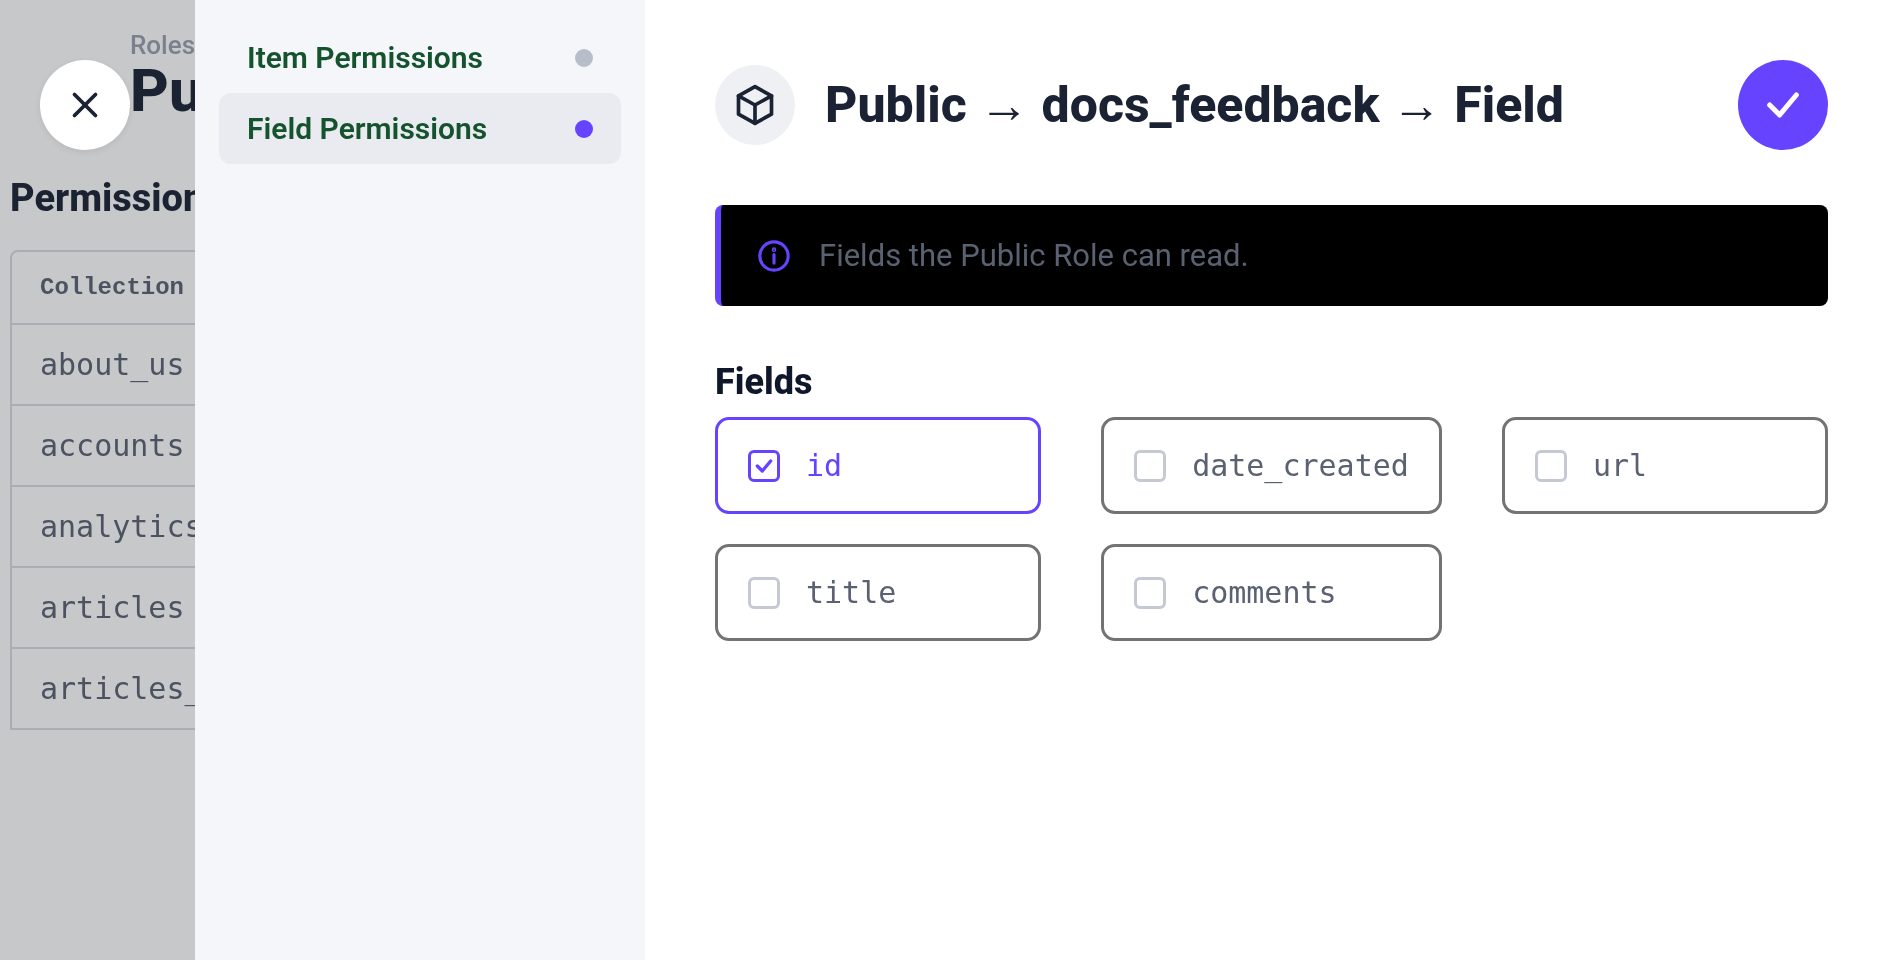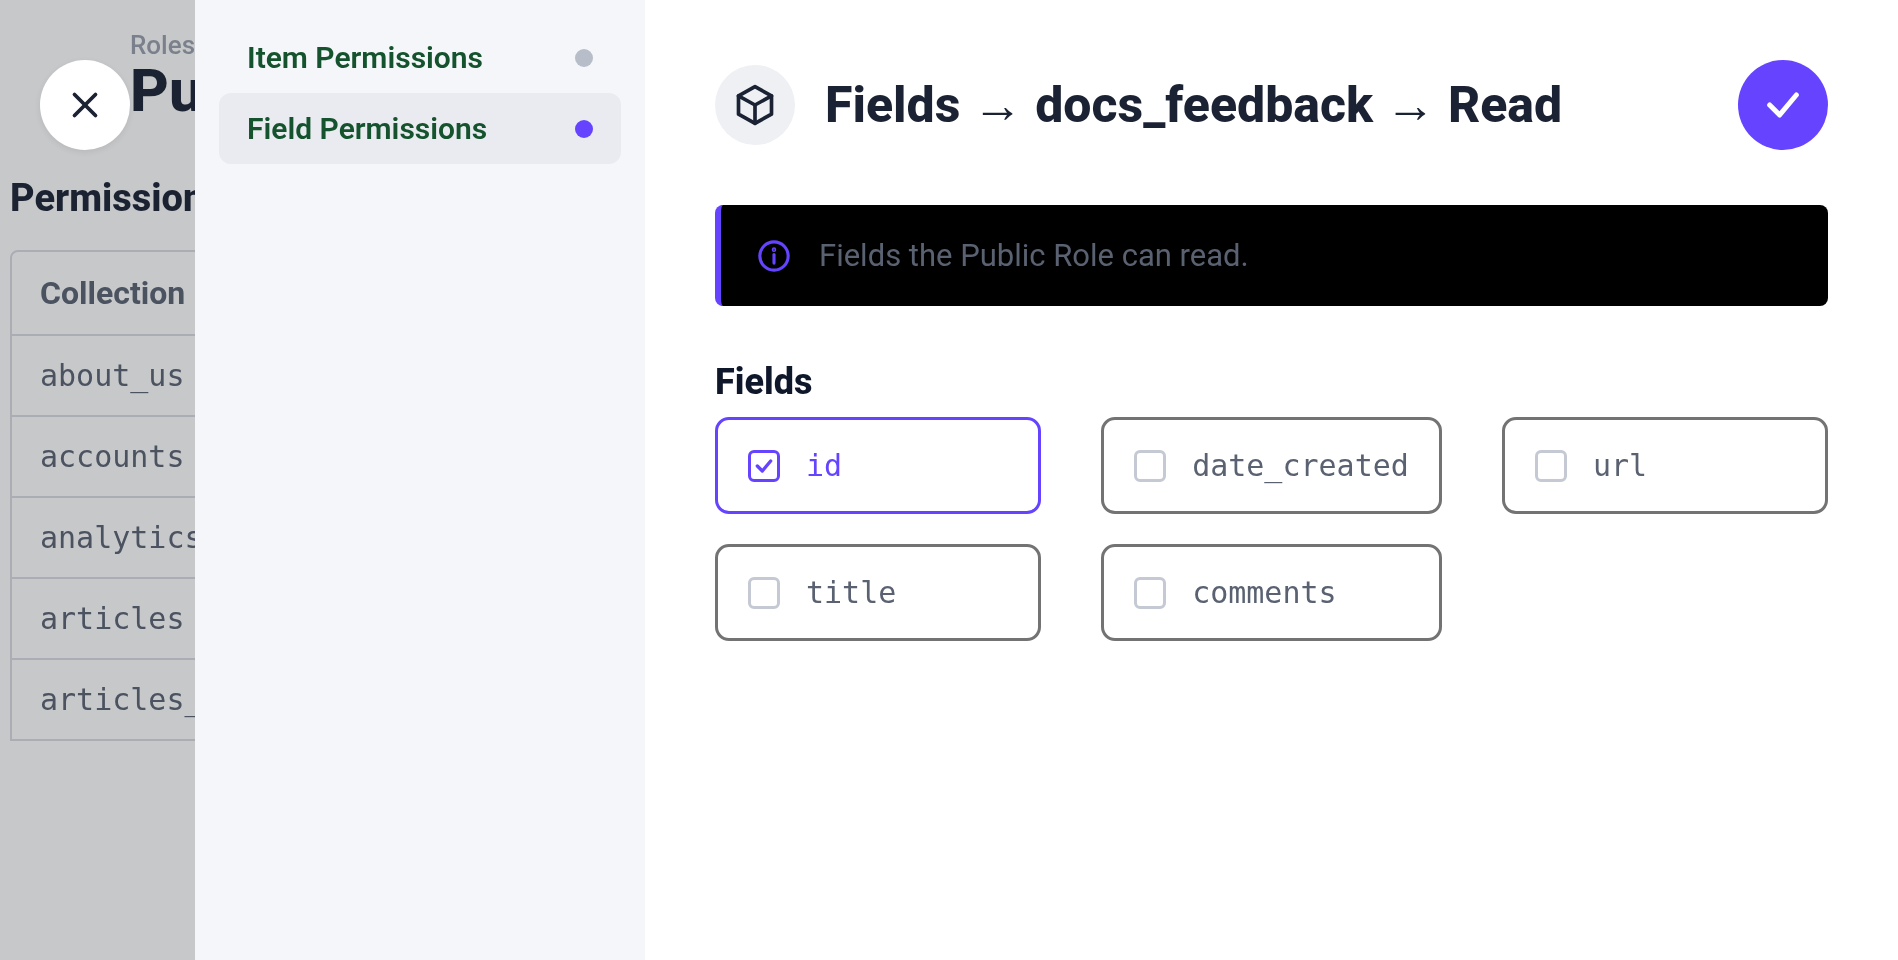--- a/index.html
+++ b/index.html
@@ -34,23 +34,24 @@
     font-weight: 800;
     color: #1a2233;
     margin-bottom: 30px;
   }
   .bg-table-header {
     border: 2px solid #d8dbe2;
     border-radius: 8px 8px 0 0;
     padding: 22px 28px;
   }
   .bg-table-header-label {
-    font-size: 32px;
+    font-size: 24px;
     font-weight: 700;
     color: #5a6272;
+    font-family: Liberation Mono, monospace;
   }
   .bg-row {
     border-left: 2px solid #d8dbe2;
     border-right: 2px solid #d8dbe2;
     border-bottom: 2px solid #d8dbe2;
     padding: 22px 28px;
     font-family: "SFMono-Regular", Consolas, Menlo, monospace;
     font-size: 30px;
     color: #5a6272;
   }
@@ -269,21 +270,21 @@
 
 <div class="main-drawer">
   <div class="drawer-header">
     <div class="header-icon-box">
       <svg viewBox="0 0 24 24" fill="none" stroke="#1a2233" stroke-width="2" stroke-linejoin="round" stroke-linecap="round">
         <path d="M12 2 L21 7 L21 17 L12 22 L3 17 L3 7 Z"></path>
         <path d="M3 7 L12 12 L21 7"></path>
         <path d="M12 12 L12 22"></path>
       </svg>
     </div>
-    <div class="drawer-title">Fields → docs_feedback → Read</div>
+    <div class="drawer-title">Public → docs_feedback → Field</div>
     <button class="confirm-btn">
       <svg viewBox="0 0 24 24" fill="none" stroke="#ffffff" stroke-width="3" stroke-linecap="round" stroke-linejoin="round">
         <polyline points="4 12 10 18 20 6"></polyline>
       </svg>
     </button>
   </div>
 
   <div class="info-banner">
     <svg viewBox="0 0 24 24" fill="none" stroke="#6644ff" stroke-width="2.2" stroke-linecap="round">
       <circle cx="12" cy="12" r="10"></circle>

